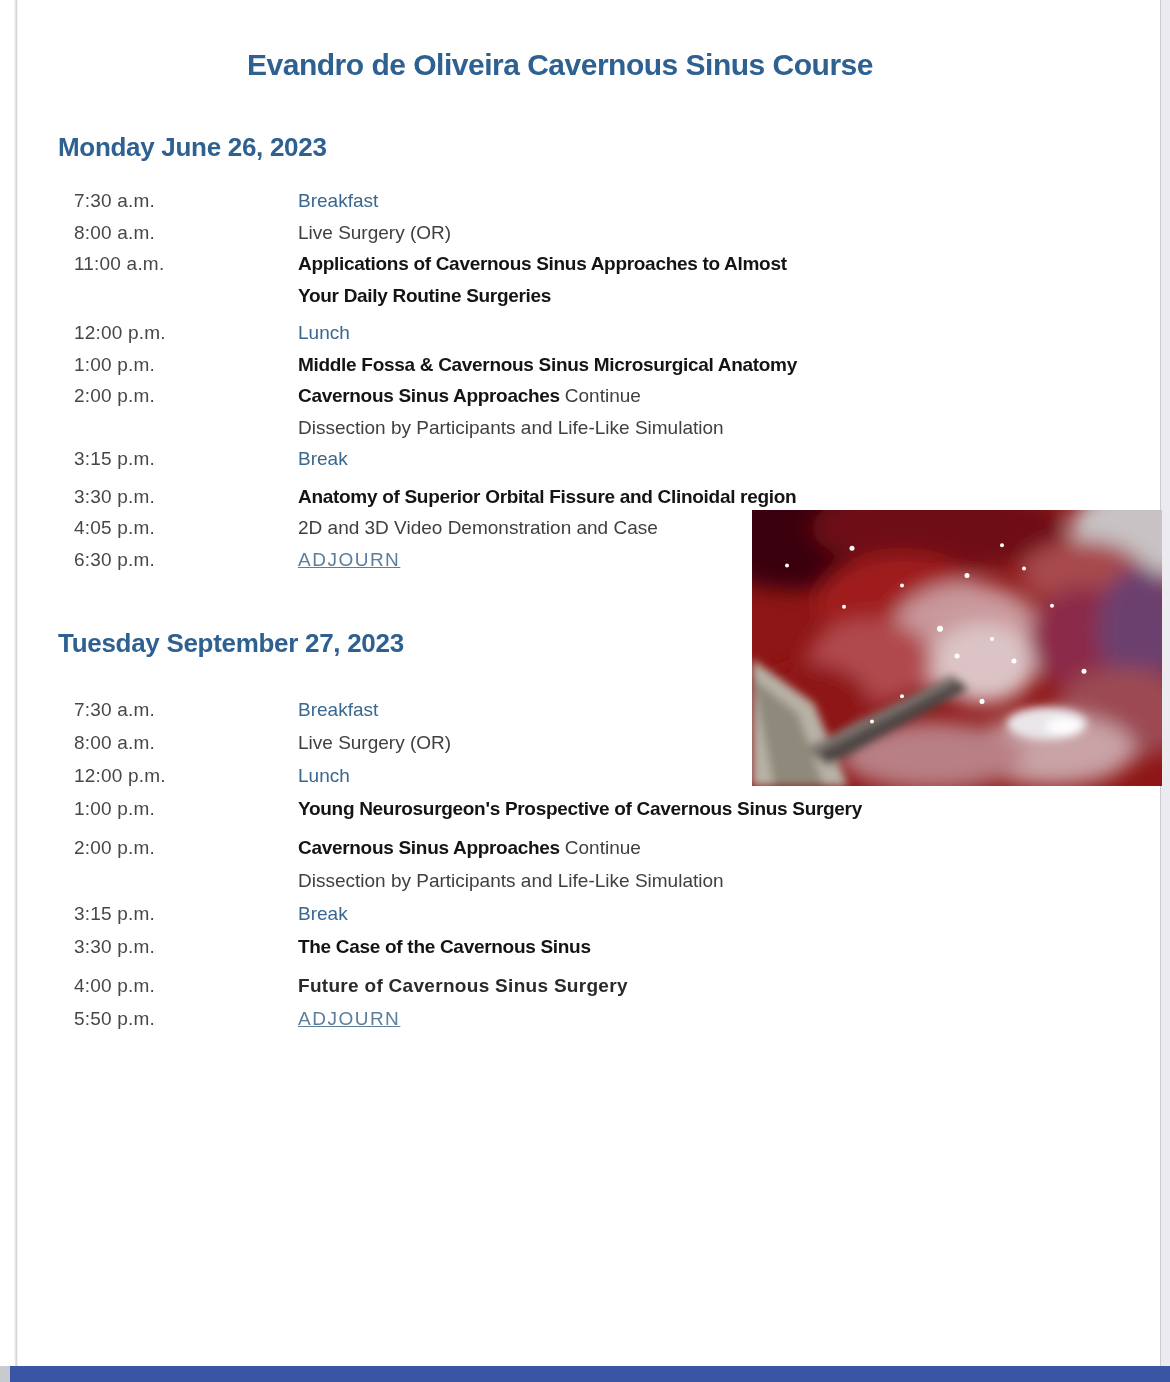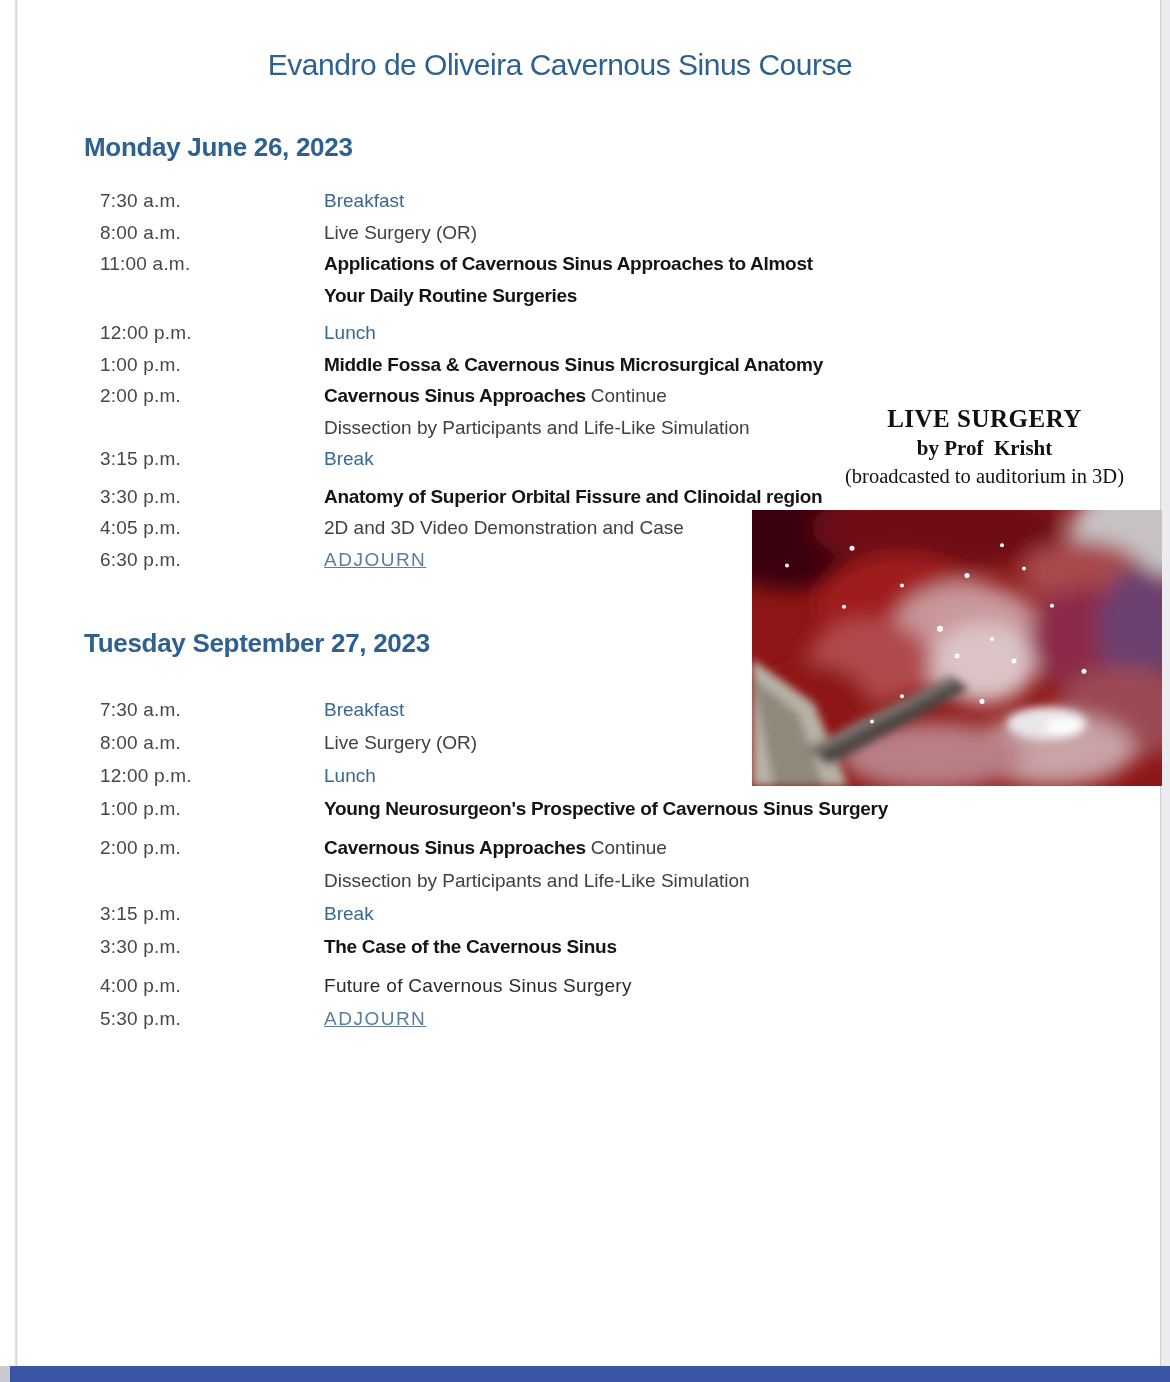--- a/index.html
+++ b/index.html
@@ -23,43 +23,43 @@
     position:absolute;left:10px;right:0;bottom:0;height:16px;
     background:var(--footer-bar,#3a55a3);
   }
   .footer-notch{
     position:absolute;left:0;bottom:0;width:10px;height:16px;background:#c9c9d0;
   }
   
   .course-title{
     position:absolute;top:28px;left:0;width:1120px;
     text-align:center;
-    font-size:30px;font-weight:400;letter-spacing:-0.5px;
+    font-size:30px;font-weight:700;letter-spacing:-0.5px;
     color:var(--title-blue,#2e6191);
   }
   
-  .day-section{position:absolute;left:84px;}
+  .day-section{position:absolute;left:58px;}
   .day-heading{
     font-size:26px;font-weight:700;letter-spacing:-0.3px;
     color:var(--title-blue,#2e6191);
     margin:0 0 22px 0;line-height:32px;
   }
   .rows{display:block;}
   .row{display:flex;align-items:baseline;min-height:31.5px;line-height:31.5px;margin-left:16px;}
   .row.gap{margin-top:6px;}
   .day-tuesday .row{min-height:33px;line-height:33px;}
   .time{
     width:224px;flex:0 0 224px;
     font-size:19px;color:#474747;letter-spacing:0.2px;
   }
   .event{font-size:19px;white-space:nowrap;}
   .seg-blue{color:var(--link-blue,#38678f);}
   .seg-regular{color:#404040;}
   .seg-bold{color:#141414;font-weight:700;letter-spacing:-0.3px;}
-  .seg-medium{color:#2a2a2a;font-weight:400;letter-spacing:0.3px;}
+  .seg-medium{color:#2a2a2a;font-weight:700;letter-spacing:0.3px;}
   .seg-adjourn{color:#5d7d9c;letter-spacing:1.5px;text-decoration:underline;}
   
   .annotation{
     position:absolute;left:812px;top:404px;width:345px;
     text-align:center;
     font-family:"Liberation Serif", serif;color:#111111;
   }
   .annotation .line1{font-size:25px;font-weight:700;letter-spacing:0.5px;line-height:30px;white-space:pre-wrap;}
   .annotation .line2{font-size:21px;font-weight:700;line-height:29px;white-space:pre-wrap;}
   .annotation .line3{font-size:20.5px;line-height:27px;white-space:nowrap;}
@@ -127,25 +127,20 @@
           <div class="time">4:05 p.m.</div>
           <div class="event"><span class="seg-regular">2D and 3D Video Demonstration and Case</span></div>
         </div>
         <div class="row">
           <div class="time">6:30 p.m.</div>
           <div class="event"><span class="seg-adjourn">ADJOURN</span></div>
         </div>
       </div>
   </section>
 
-  <div class="annotation">
-    <div class="line1">LIVE SURGERY</div>
-    <div class="line2">by Prof  Krisht</div>
-    <div class="line3">(broadcasted to auditorium in 3D)</div>
-  </div>
 
   <div class="photo">
     <svg viewBox="0 0 410 274" preserveAspectRatio="none">
       <defs>
         <filter id="bl" x="-40%" y="-40%" width="180%" height="180%">
             <feGaussianBlur stdDeviation="10"></feGaussianBlur>
           </filter>
         <filter id="bl2" x="-40%" y="-40%" width="180%" height="180%">
             <feGaussianBlur stdDeviation="4"></feGaussianBlur>
           </filter>
@@ -229,21 +224,21 @@
         </div>
         <div class="row">
           <div class="time">3:30 p.m.</div>
           <div class="event"><span class="seg-bold">The Case of the Cavernous Sinus</span></div>
         </div>
         <div class="row gap">
           <div class="time">4:00 p.m.</div>
           <div class="event"><span class="seg-medium">Future of Cavernous Sinus Surgery</span></div>
         </div>
         <div class="row">
-          <div class="time">5:30 p.m.</div>
+          <div class="time">5:50 p.m.</div>
           <div class="event"><span class="seg-adjourn">ADJOURN</span></div>
         </div>
       </div>
   </section>
 
   <div class="footer-notch"></div>
   <div class="footer-bar"></div>
 </div>
 
 </body></html>

